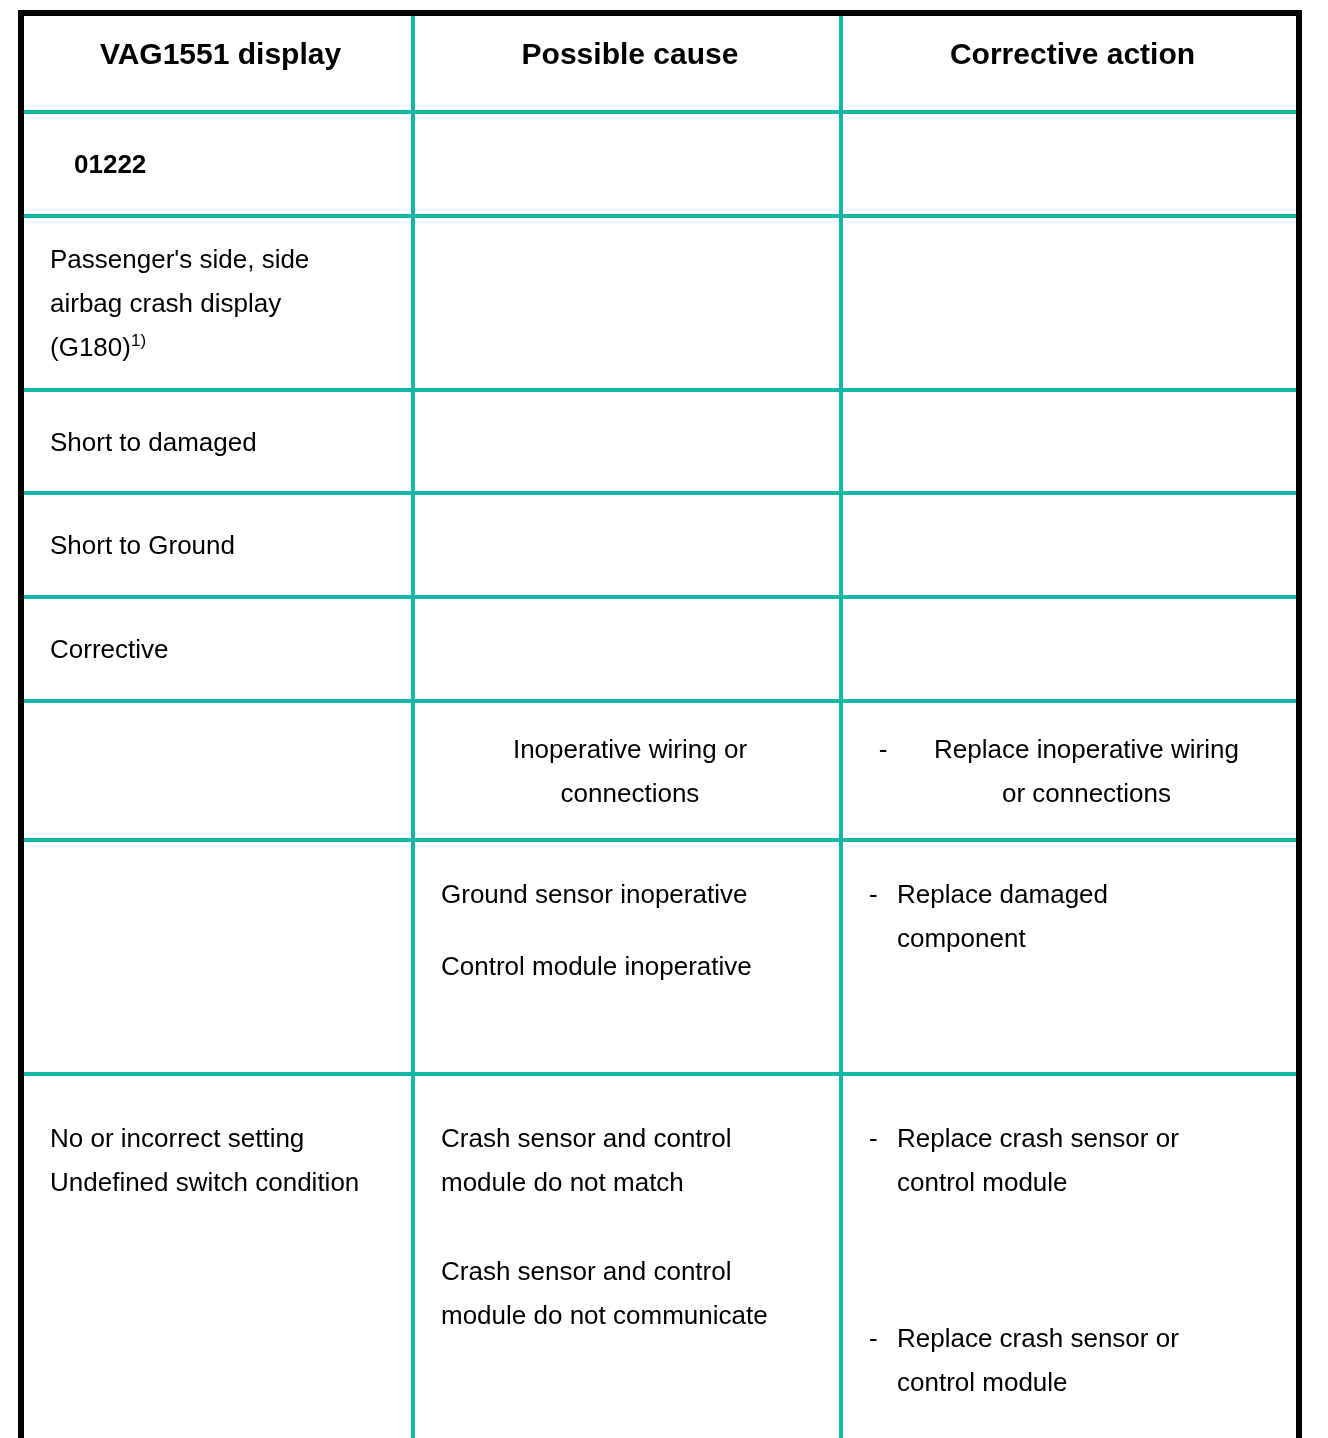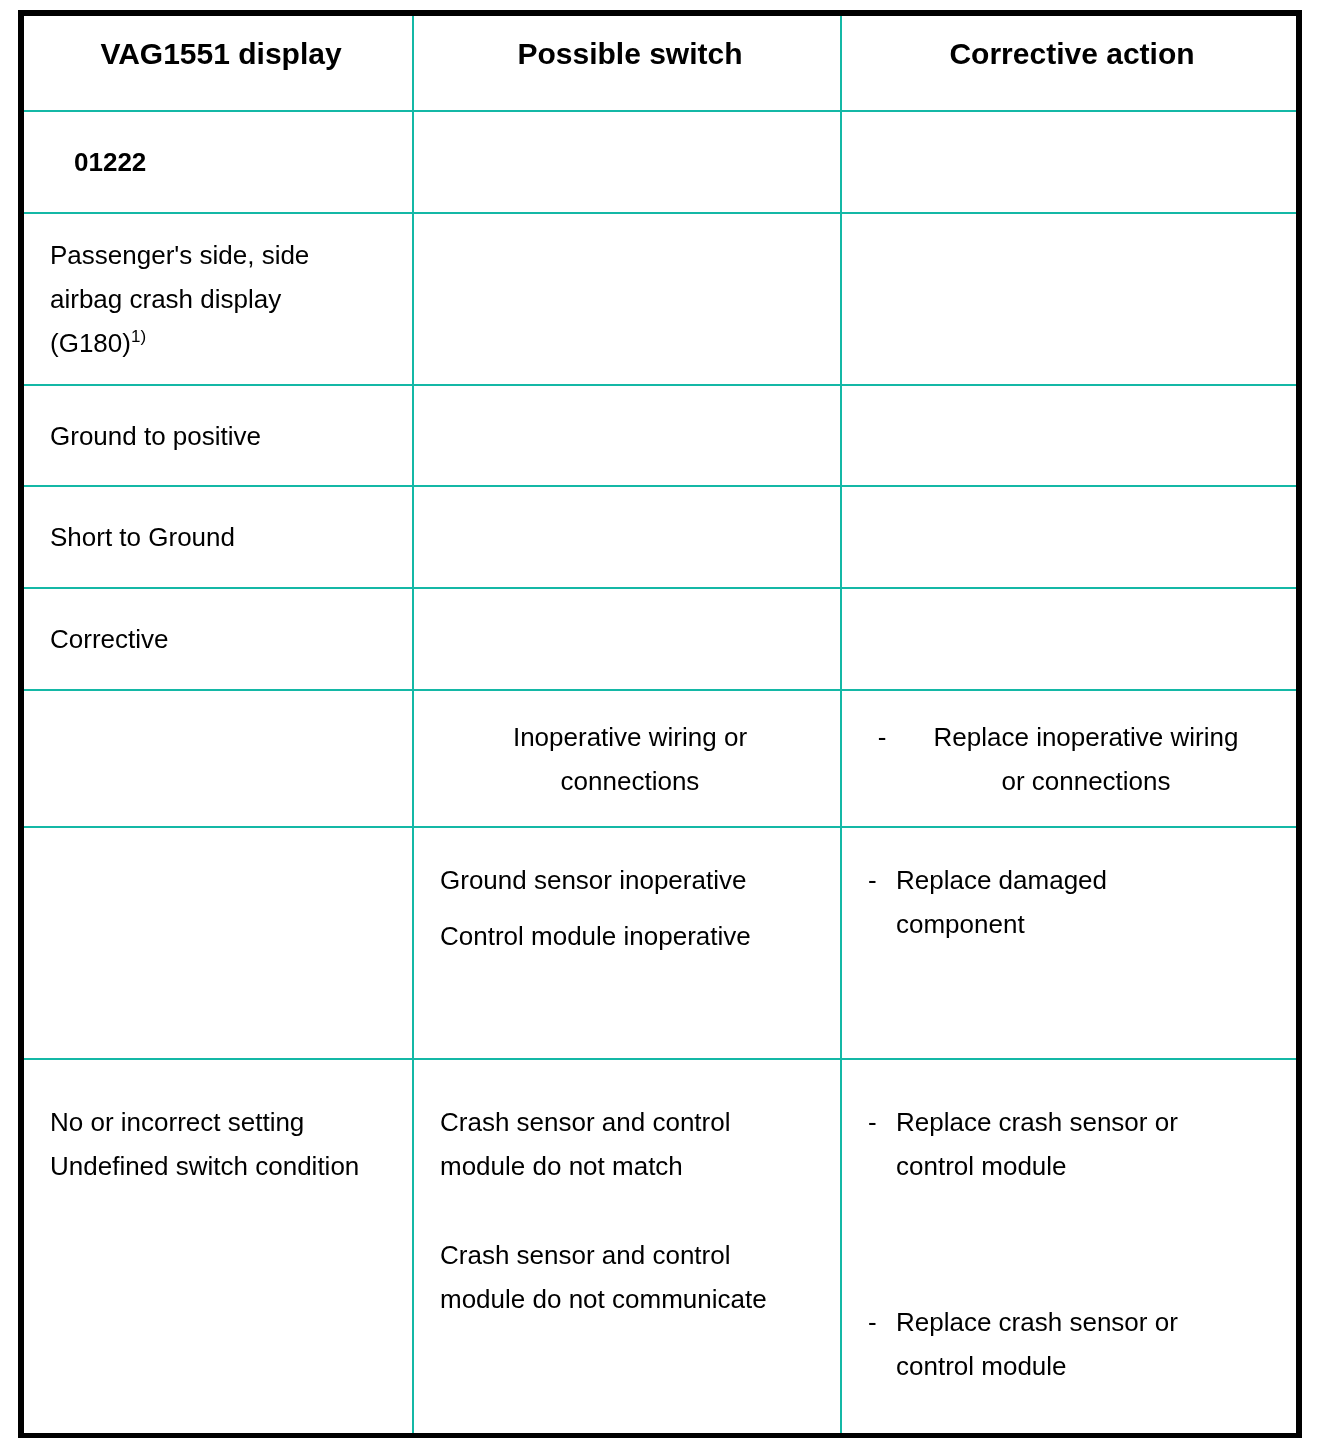--- a/index.html
+++ b/index.html
@@ -22,21 +22,21 @@
     border-collapse: collapse;
     table-layout: fixed;
     margin: 10px 0 0 18px;
     width: 1278px;
     border: 6px solid #000000;
   }
   col.c1 { width: 392px; }
   col.c2 { width: 428px; }
   col.c3 { width: 458px; }
   th, td {
-    border: 2px solid #14b8a6;
+    border: 4px solid #14b8a6;
     padding: 0 20px 0 26px;
     font-size: 26px;
     line-height: 44px;
     vertical-align: middle;
     text-align: left;
     overflow: hidden;
   }
   th {
     font-size: 30px;
     font-weight: bold;
@@ -62,41 +62,41 @@
   }
   .action {
     display: flex;
     align-items: flex-start;
   }
   .action .dash {
     flex: 0 0 28px;
     width: 28px;
   }
   .action .lines { flex: 1 1 auto; }
-  .gap-crash-b2  { margin-top: 12px; }
+  .gap-crash-b2  { margin-top: 28px; }
   .gap-match-display  { }
   .gap-match-cause    { margin-top: 45px; }
   .gap-match-action   { margin-top: 112px; }
 </style>
 </head>
 <body>
 
 <div class="page">
 
   <table class="dtc-table">
     <colgroup>
         <col class="c1">
         <col class="c2">
         <col class="c3">
       </colgroup>
 
     <tbody>
         <tr class="r-header">
       <th>VAG1551 display</th>
-      <th>Possible switch</th>
+      <th>Possible cause</th>
       <th>Corrective action</th>
     </tr>
 
     <tr class="r-code">
       <td>
         <span class="bold">01222</span>
       </td>
       <td></td>
       <td></td>
     </tr>
@@ -106,21 +106,21 @@
         <span class="ln">Passenger's side, side</span>
         <span class="ln">airbag crash display</span>
         <span class="ln"><span>(G180)</span><span class="sup">1)</span></span>
       </td>
       <td></td>
       <td></td>
     </tr>
 
     <tr class="r-stp">
       <td>
-        <span>Ground to positive</span>
+        <span>Short to damaged</span>
       </td>
       <td></td>
       <td></td>
     </tr>
 
     <tr class="r-stg">
       <td>
         <span>Short to Ground</span>
       </td>
       <td></td>

